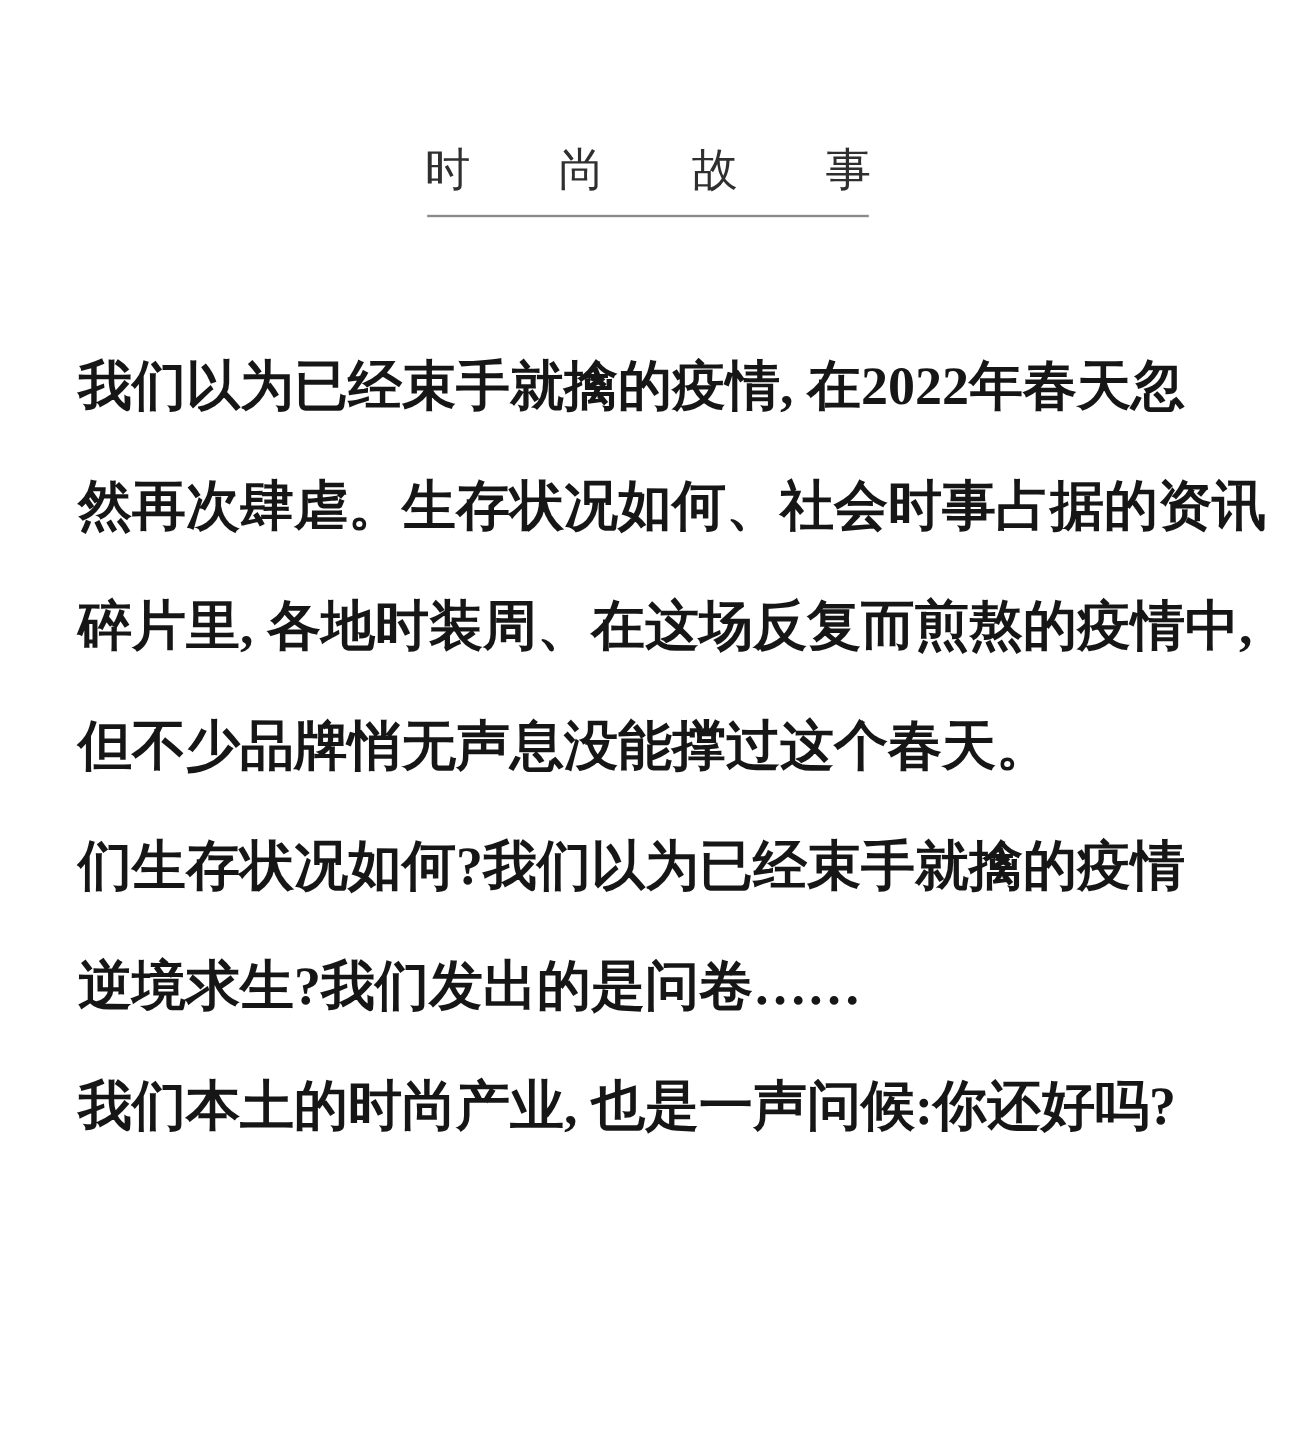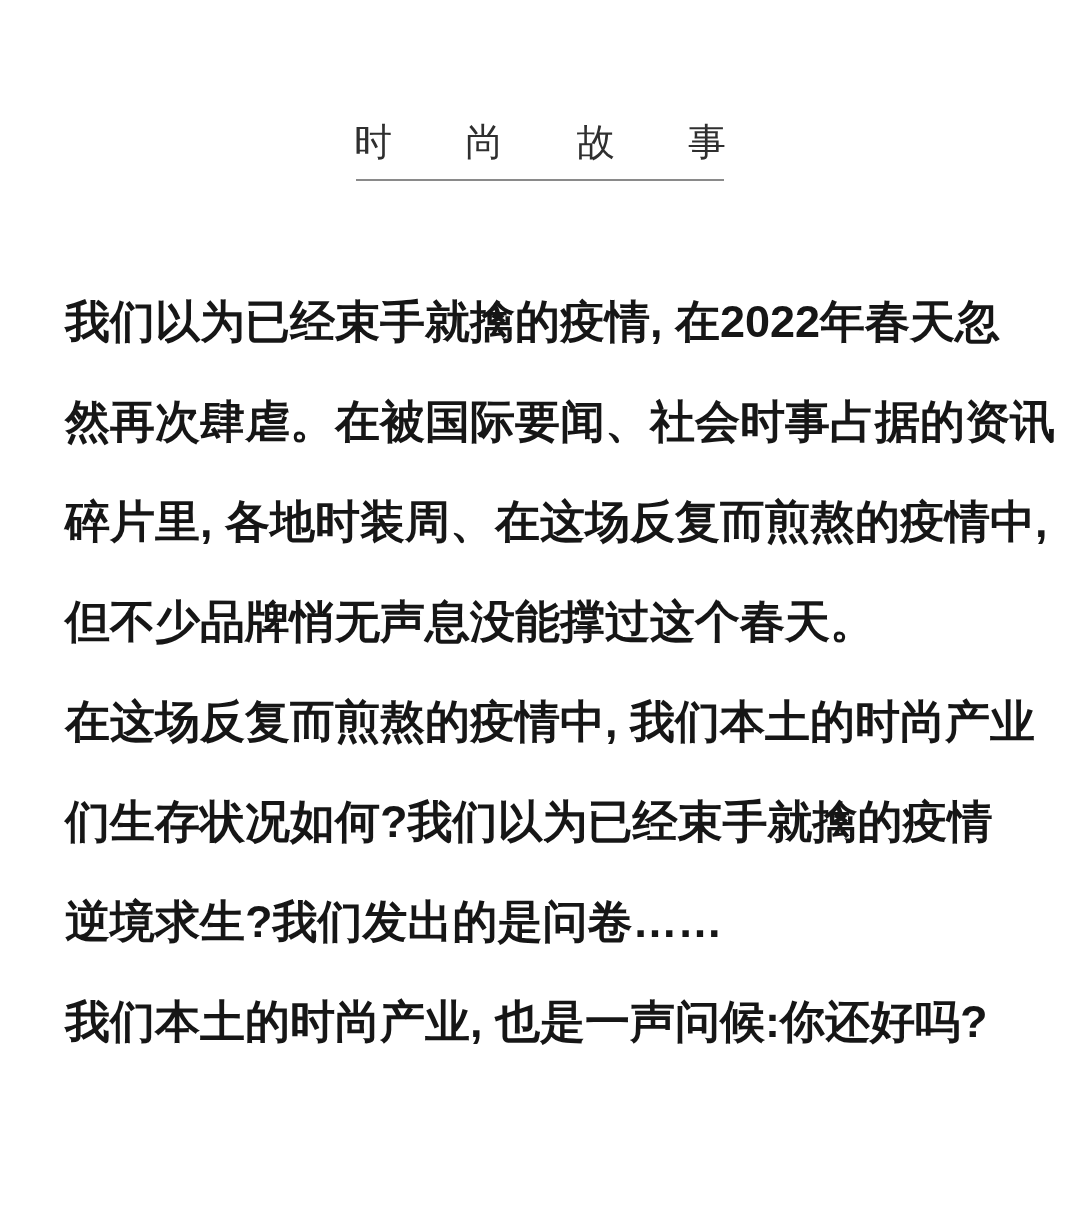--- a/index.html
+++ b/index.html
@@ -43,21 +43,21 @@
     height: 2px;
     margin-top: 16px;
     background: var(--rule, #8a8a8a);
   }
   
   .article {
     position: absolute;
     top: 272px;
     left: 65px;
     right: 0;
-    font-family: Liberation Sans, sans-serif;
+    font-family: Liberation Serif, serif;
     color: var(--body-text, #161616);
   }
   .para {
     margin: 0;
     padding: 0;
   }
   .line {
     display: block;
     white-space: nowrap;
     font-size: 45px;
@@ -78,27 +78,26 @@
       <span class="title-char">故</span>
       <span class="title-char">事</span>
     </div>
     <div class="masthead-rule"></div>
   </header>
 
   <main class="article">
 
     <p class="para">
       <span class="line">我们以为已经束手就擒的疫情, 在2022年春天忽</span>
-      <span class="line">然再次肆虐。在被国际要闻、社会时事占据的资讯</span>
+      <span class="line">然再次肆虐。生存状况如何、社会时事占据的资讯</span>
       <span class="line">碎片里, 各地时装周、在这场反复而煎熬的疫情中,</span>
       <span class="line">但不少品牌悄无声息没能撑过这个春天。</span>
     </p>
 
     <p class="para">
-      <span class="line">在这场反复而煎熬的疫情中, 我们本土的时尚产业</span>
       <span class="line">们生存状况如何?我们以为已经束手就擒的疫情</span>
       <span class="line">逆境求生?我们发出的是问卷……</span>
     </p>
 
     <p class="para">
       <span class="line">我们本土的时尚产业, 也是一声问候:你还好吗?</span>
     </p>
 
   </main>
 

